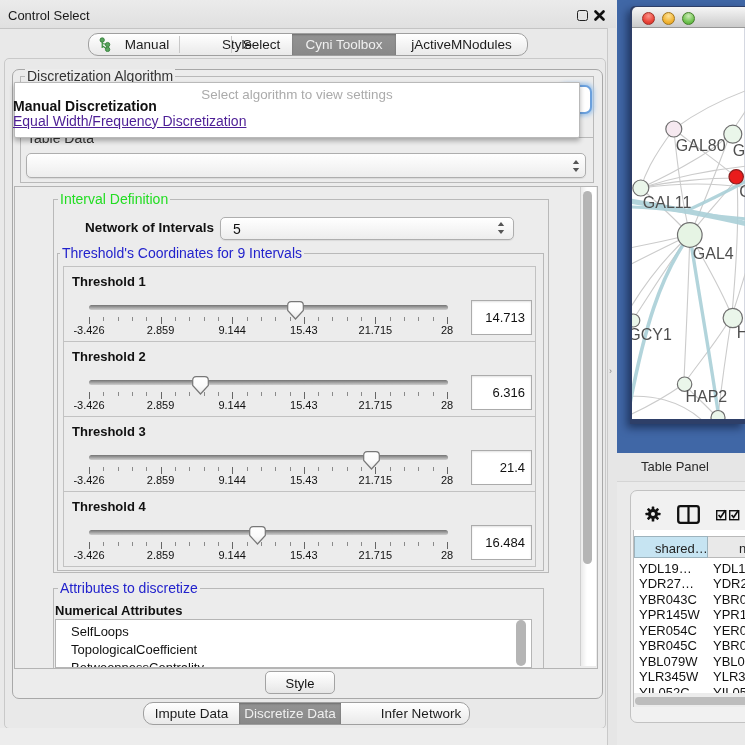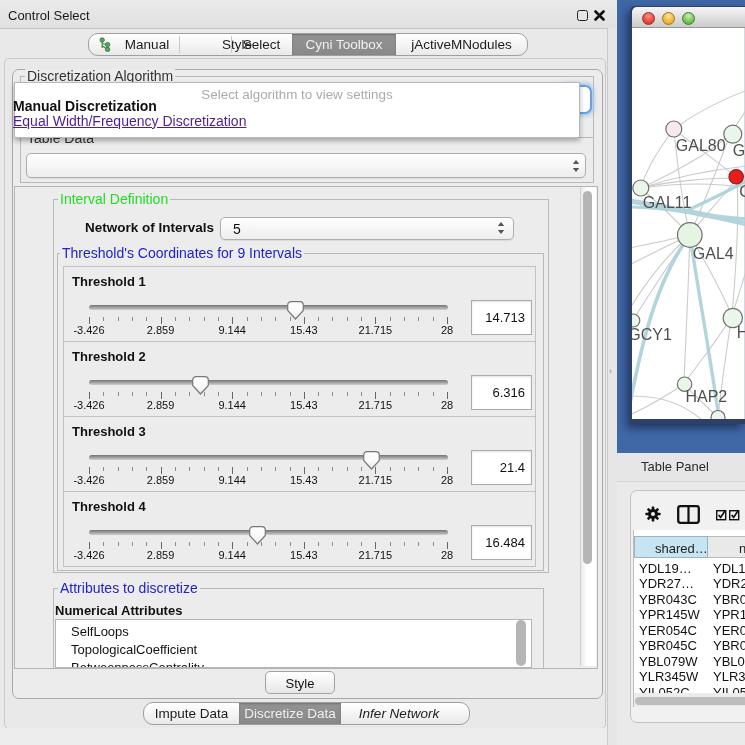--- a/index.html
+++ b/index.html
@@ -301,21 +301,21 @@
   <span style="position:relative;top:2px;font-size:13px;color:#111;">Style</span>
 </div>
 
 <div class="abs" style="left:143px;top:702px;width:325px;height:21px;background:linear-gradient(180deg,#ffffff,#f2f2f2 60%,#e9e9e9);border:1px solid #9f9f9f;border-radius:10px;overflow:hidden;">
   <div class="tseg" style="left:0;width:95px;">
       <span>Impute Data</span>
     </div>
   <div class="tseg tsegd" style="left:95px;width:102px;">
       <span>Discretize Data</span>
     </div>
-  <div class="tseg" style="left:191px;width:128px;font-style:italic;">
+  <div class="tseg" style="left:213px;width:128px;">
       <span>Infer Network</span>
     </div>
 </div>
 
 <div class="abs" style="left:0;top:728px;width:607px;height:17px;background:#ededed;"></div>
 
 <div class="abs" style="left:607px;top:28px;width:10px;height:717px;background:#e6e6e6;border-left:1px solid #c9c9c9;"></div>
 <div class="abs" style="left:609px;top:366px;font-size:9px;color:#888;">›</div>
 
 <div class="abs" style="left:617px;top:0;width:128px;height:453px;background:#4067a6;"></div>

